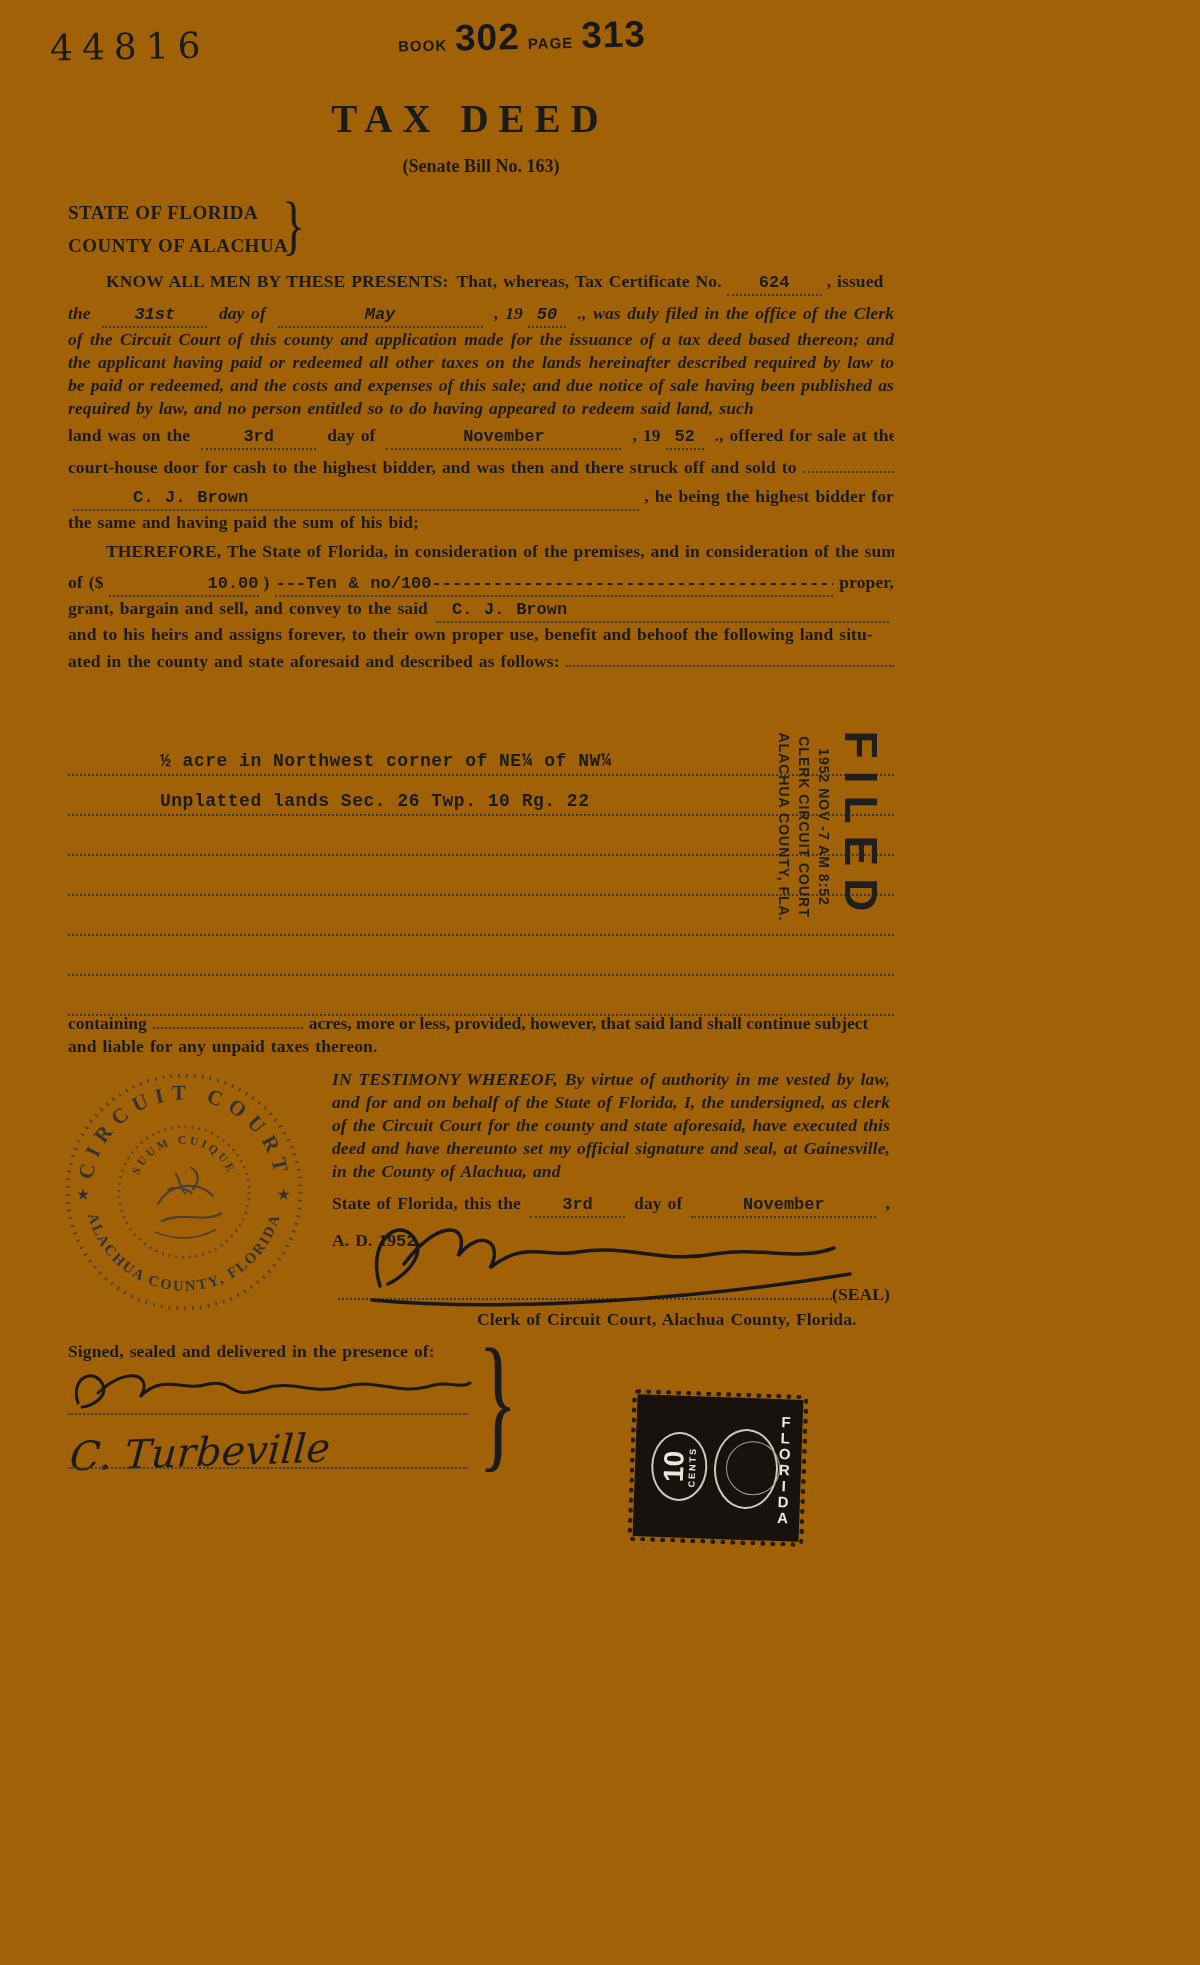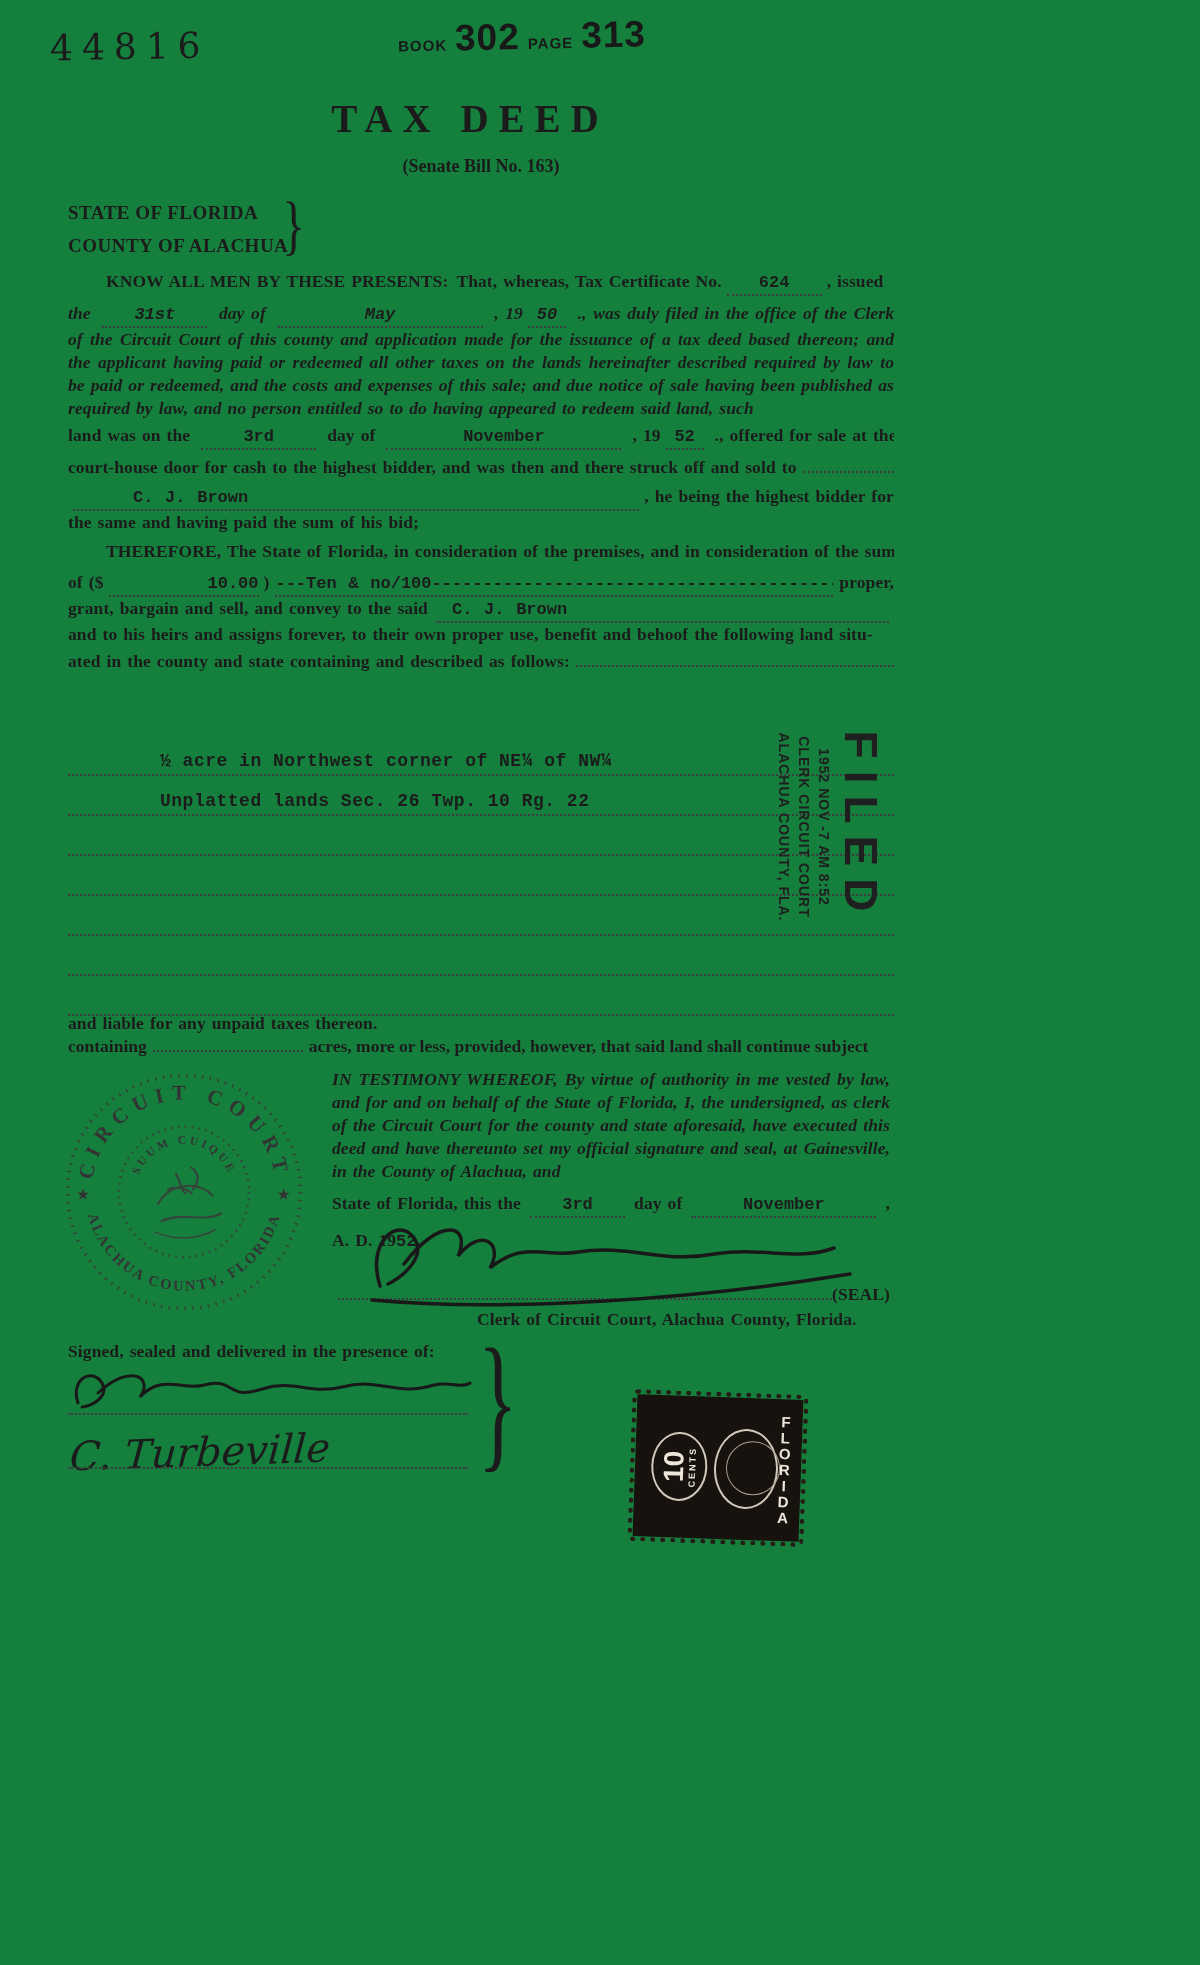--- a/index.html
+++ b/index.html
@@ -1,18 +1,18 @@
 <!DOCTYPE html>
 <html><head>
 <meta charset="utf-8">
 <style>
   html,body{margin:0;padding:0;background:#9a9a9a;}
   .page{
     position:relative;width:1200px;height:1965px;margin:0 auto;
-    background:#15803d;color:#1b1b1b;overflow:hidden;
+    background:#a16207;color:#1b1b1b;overflow:hidden;
     font-family:"Liberation Serif",serif;
   }
   .bodytext{font-size:17.5px;font-weight:700;line-height:23px;letter-spacing:.1px;word-spacing:1.5px;}
   .just{text-align:justify;font-style:italic;}
   .line{white-space:nowrap;overflow:hidden;}
   .flexline{display:flex;align-items:baseline;white-space:nowrap;}
   .typedval{font-family:"Liberation Mono","DejaVu Sans Mono",monospace;font-weight:700;font-size:17px;letter-spacing:0;}
   .fill{display:inline-block;border-bottom:2px dotted #3c3c3c;text-align:center;margin:0 5px;vertical-align:baseline;}
   .w38{width:38px;}.w95{width:95px;}.w105{width:105px;}.w115{width:115px;}
   .w150{width:150px;}.w185{width:185px;}.w205{width:205px;}.w235{width:235px;}
@@ -166,21 +166,21 @@
       <span>proper,</span>
     </div>
 
     <div class="bodytext flexline">
       <span>grant, bargain and sell, and convey to the said</span>
       <span class="fill fill-grow"><span class="typedval">C. J. Brown</span></span>
     </div>
     <div class="bodytext line m4">and to his heirs and assigns forever, to their own proper use, benefit and behoof the following land situ-</div>
 
     <div class="bodytext flexline">
-      <span>ated in the county and state containing and described as follows:</span>
+      <span>ated in the county and state aforesaid and described as follows:</span>
       <span class="leader"></span>
     </div>
   </div>
 
   <div class="desc">
     <div class="desc-row">
       <span class="typedval desc-text">½ acre in Northwest corner of NE¼ of NW¼</span>
     </div>
     <div class="desc-row">
       <span class="typedval desc-text">Unplatted lands Sec. 26 Twp. 10 Rg. 22</span>
@@ -195,26 +195,26 @@
   <div class="filed-wrap">
     <div class="filed-inner">
       <div class="filed-big">FILED</div>
       <div class="filed-line">1952 NOV -7 AM 8:52</div>
       <div class="filed-line">CLERK CIRCUIT COURT</div>
       <div class="filed-line">ALACHUA COUNTY, FLA.</div>
     </div>
   </div>
 
   <div class="containing">
-    <div class="bodytext line">and liable for any unpaid taxes thereon.</div>
     <div class="bodytext flexline" style="letter-spacing:0;word-spacing:0;">
       <span>containing</span>
       <span class="inline-leader"></span>
       <span>acres, more or less, provided, however, that said land shall continue subject</span>
     </div>
+    <div class="bodytext line">and liable for any unpaid taxes thereon.</div>
   </div>
 
   <svg class="seal-svg" width="252" height="252" viewBox="0 0 240 240">
     <defs>
       <path id="sealTop" d="M 32 120 A 88 88 0 0 1 208 120"></path>
       <path id="sealBottom" d="M 26 120 A 94 94 0 0 0 214 120"></path>
       <path id="sealInnerTop" d="M 74 120 A 46 46 0 0 1 166 120"></path>
     </defs>
     <g stroke="#3a3a3a" fill="none" opacity="0.85">
       <circle cx="120" cy="120" r="111" stroke-width="3.5" stroke-dasharray="1.5 6"></circle>

